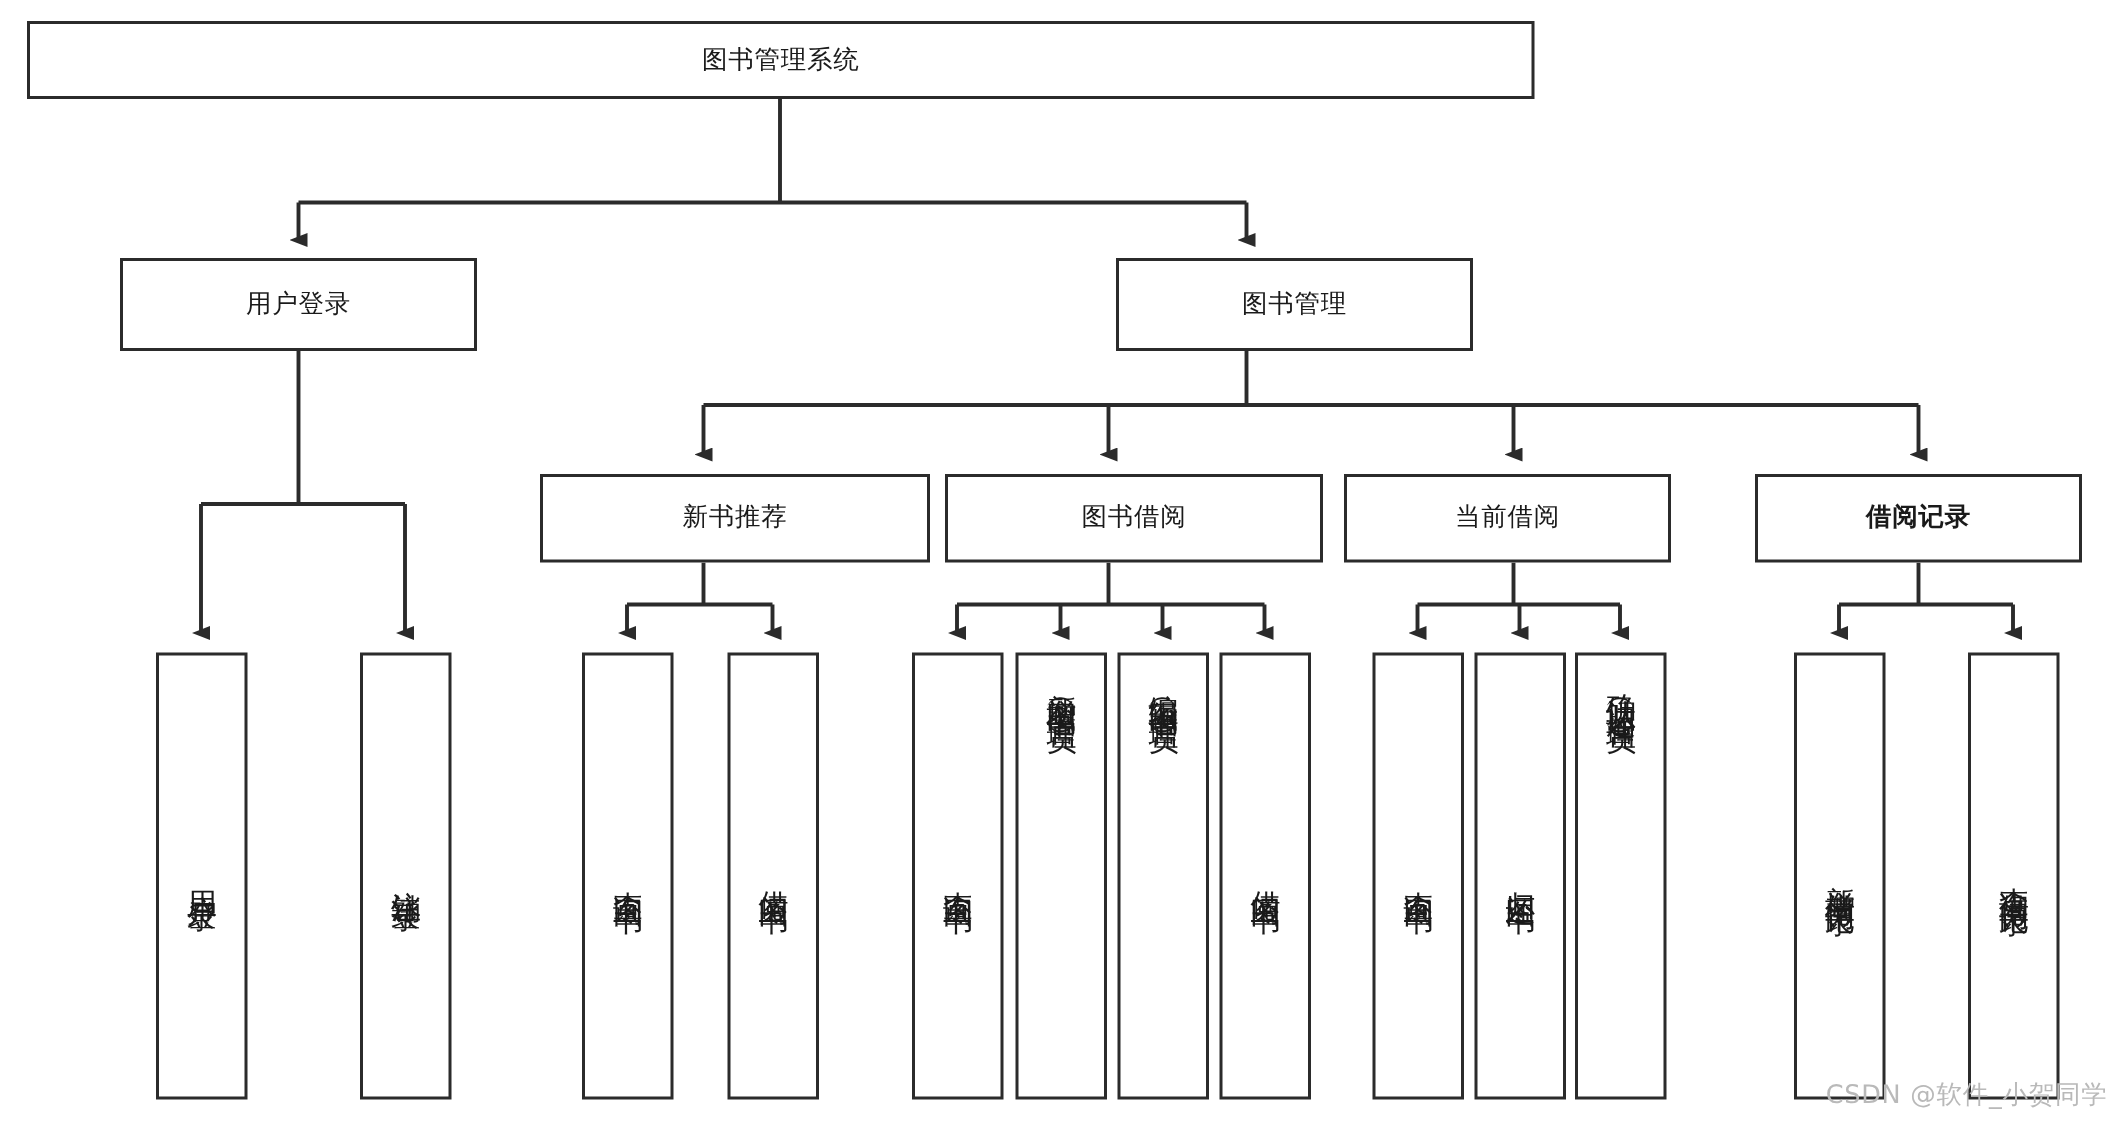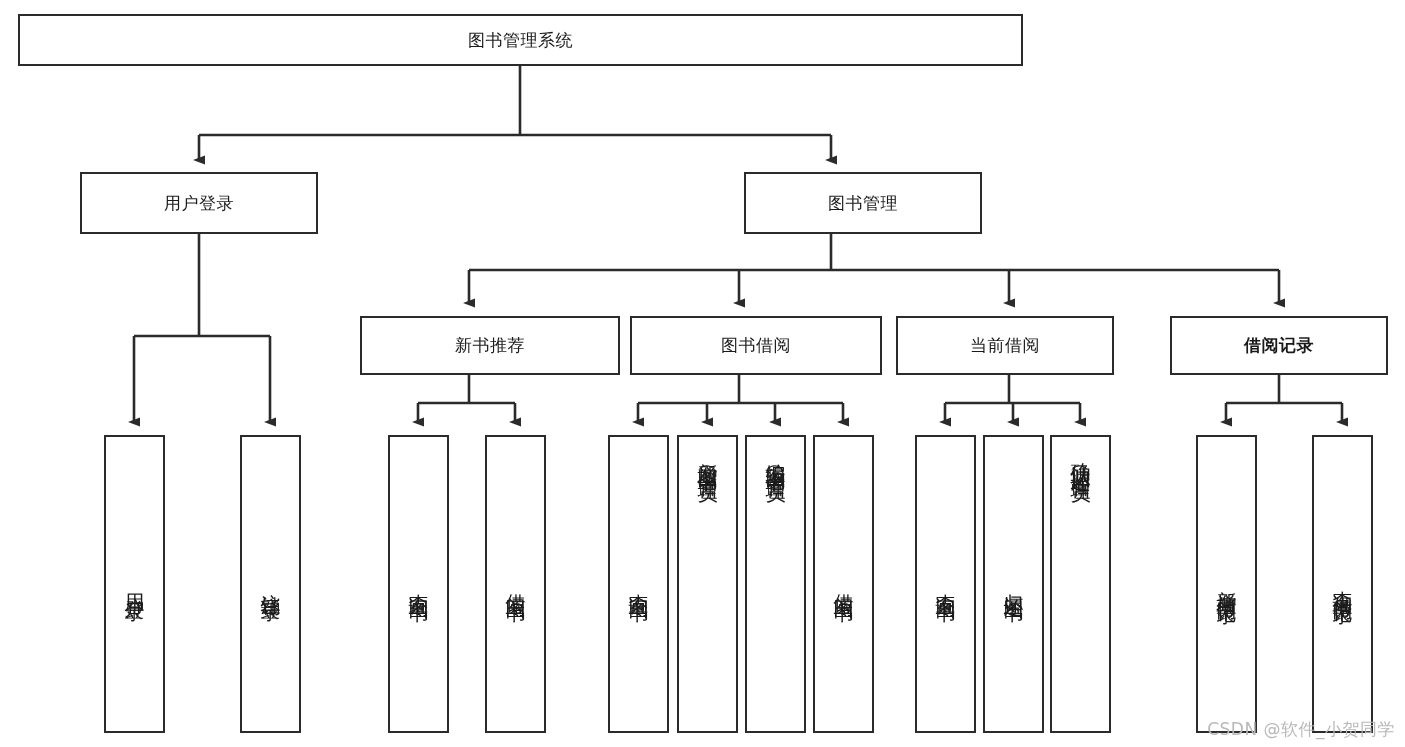--- a/index.html
+++ b/index.html
@@ -59,21 +59,21 @@
   }
   .node-v.center .vtext {
     margin-top: 0;
   }
   .node-v.center {
     align-items: center;
     padding-top: 0;
   }
   .watermark {
     position: absolute;
-    right: 10px;
+    right: 0;
     bottom: 6px;
     font-size: 17px;
     color: #b9b9b9;
     letter-spacing: 0.5px;
     white-space: nowrap;
   }
 </style>
 </head>
 <body>
 

